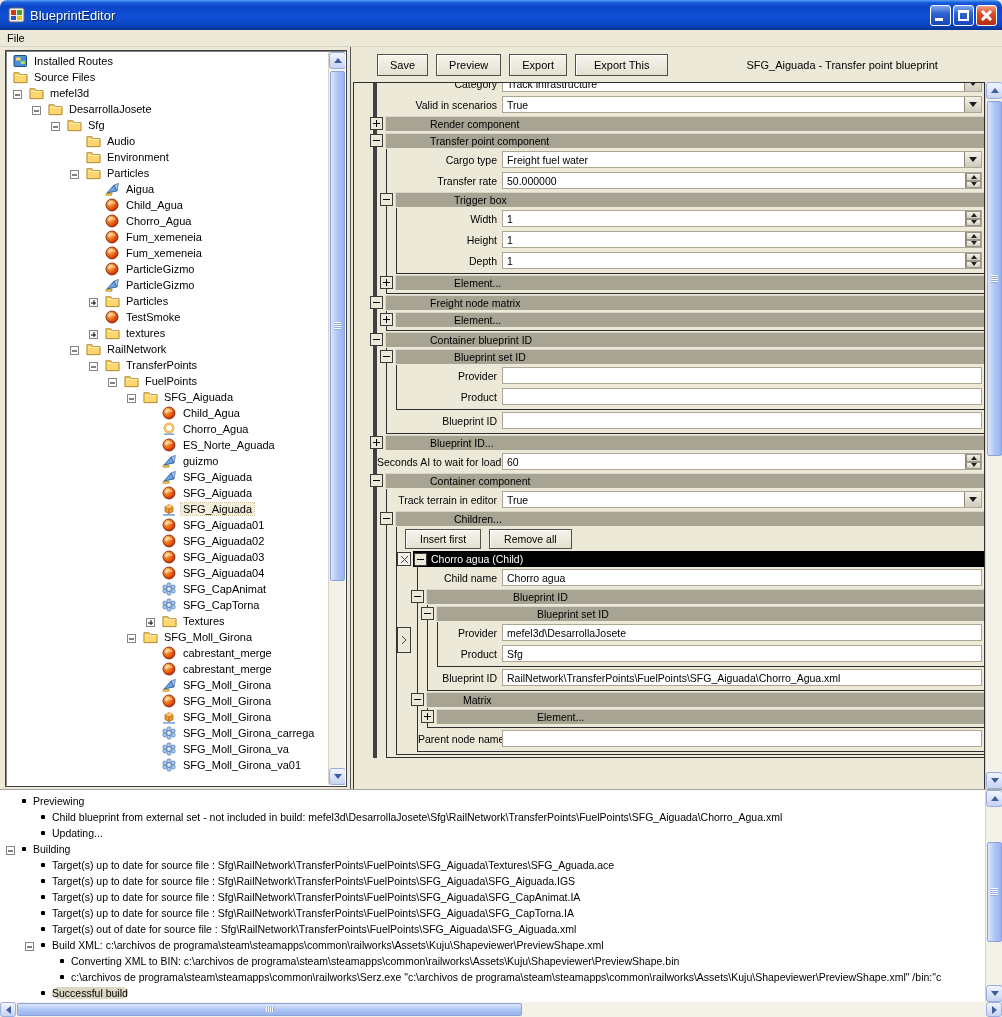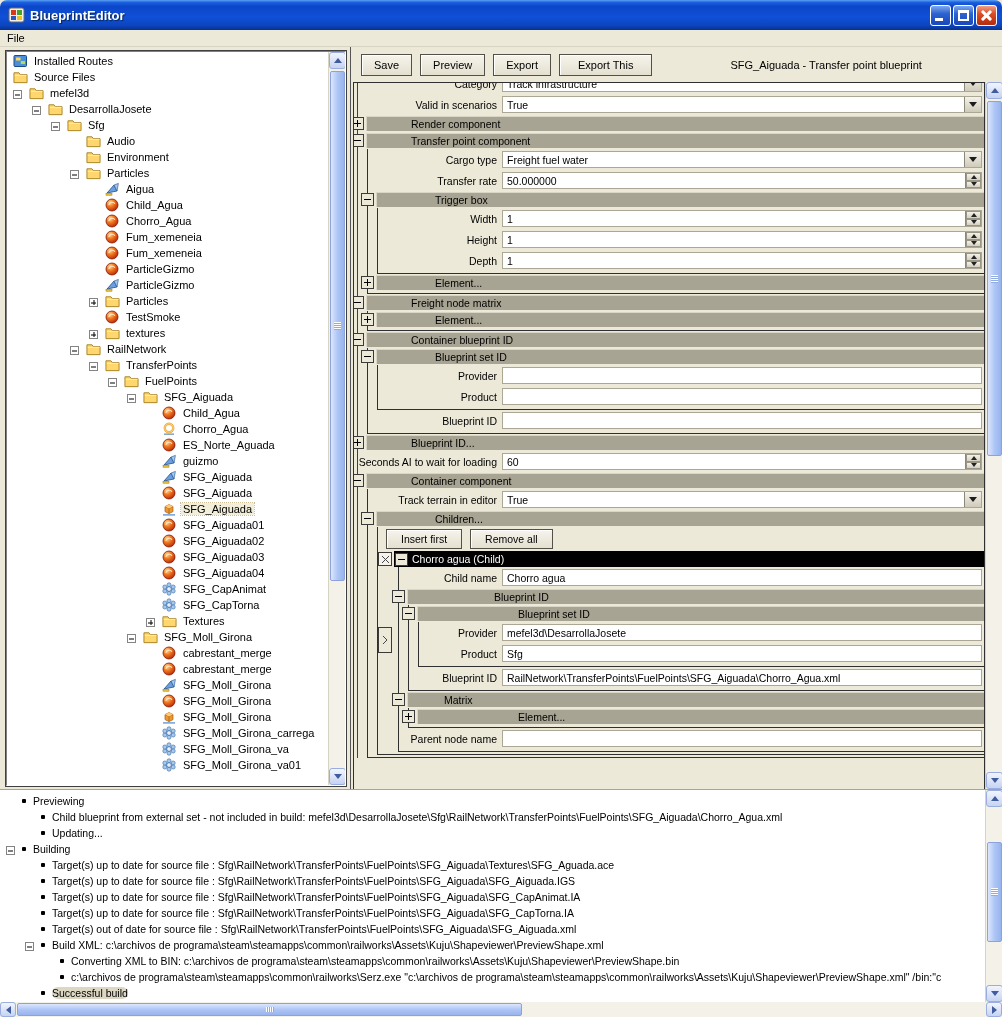--- a/index.html
+++ b/index.html
@@ -4,21 +4,21 @@
 <style>
 * { box-sizing: border-box; margin: 0; padding: 0; }
 html,body { width:1002px; height:1017px; overflow:hidden; }
 body { font-family:"Liberation Sans",sans-serif; background:#ece9d8; position:relative; font-size:11px; color:#000; }
 
 
 .titlebar { position:absolute; left:0; top:0; width:1002px; height:30px;
   background:linear-gradient(180deg,#5ba1f0 0%,#1c5fe0 8%,#0b46c8 22%,#1050d8 55%,#0c45bd 85%,#06328f 100%);
   border-radius:7px 7px 0 0; display:flex; align-items:center; padding:0 5px; }
 .titlebar .ticon { width:18px; height:18px; margin:0 4px 0 3px; }
-.titletext { color:#fff; font-weight:bold; font-size:13px; text-shadow:1px 1px 1px #02245e; flex:1; }
+.titletext { color:#fff; font-weight:normal; font-size:13px; text-shadow:1px 1px 1px #02245e; flex:1; }
 .winbtns { display:flex; gap:2px; }
 .wbtn { width:21px; height:21px; border-radius:3px; border:1px solid #fff;
   background:linear-gradient(180deg,#7da9ef 0%,#2e63d0 40%,#1b4bbf 90%); position:relative; }
 .wbtn.close { background:linear-gradient(180deg,#f0a088 0%,#dd4e26 40%,#b83012 90%); }
 .wbtn .glyph-min { position:absolute; left:4px; bottom:4px; width:8px; height:3px; background:#fff; }
 .wbtn .glyph-max { position:absolute; left:4px; top:4px; width:11px; height:11px; border:2px solid #fff; border-top-width:3px; }
 .wbtn .glyph-x1,.wbtn .glyph-x2 { position:absolute; left:3px; top:8px; width:13px; height:3px; background:#fff; border-radius:1px; }
 .wbtn .glyph-x1 { transform:rotate(45deg);} .wbtn .glyph-x2 { transform:rotate(-45deg);}
 
 
@@ -32,29 +32,29 @@
 .treeitems { position:absolute; left:0; top:1px; right:18px; }
 .titem { height:16px; display:flex; align-items:center; white-space:nowrap; }
 .titem .tspace { flex:none; height:1px; }
 .texp { flex:none; width:9px; height:9px; margin-right:7px; }
 .ticn { flex:none; width:15px; height:14px; margin-right:4px; }
 .tlabel { padding:0 2px; }
 .titem.sel .tlabel { background:#f3eeda; outline:1px dotted #cdbf96; }
 
 
 .rightpanel { position:absolute; left:350px; top:47px; width:652px; height:742px; background:#ece9d8; border-left:1px solid #555; }
-.toolbar { position:absolute; left:0; top:0; right:0; height:35px; display:flex; align-items:center; padding-left:10px; }
+.toolbar { position:absolute; left:16px; top:0; right:0; height:35px; display:flex; align-items:center; padding-left:10px; }
 .tbtn { height:22px; background:linear-gradient(180deg,#f6f4ec,#e4e0d0); border:1px solid #525048;
   box-shadow:inset 1px 1px 0 #fff; margin-right:8px; padding:0 12px; font-size:11px; display:flex; align-items:center; }
 .tbtn.wide { padding:0 18px; }
 .bptitle { margin-left:70px; font-size:11px; }
 
 .propouter { position:absolute; left:2px; top:35px; right:17px; bottom:0;
   border-left:1px solid #2f2f2f; border-right:1px solid #2f2f2f; border-top:1px solid #2f2f2f; overflow:hidden; background:#ece9d8; }
-.propinner { margin-left:3px; border-left:1px solid #404040; margin-top:-10px; }
+.propinner { margin-left:19px; border-left:4px solid #404040; margin-top:-10px; }
 
 .prow { display:flex; align-items:center; height:21px; }
 .plabel { flex:1; text-align:right; padding-right:5px; font-size:10.5px; white-space:nowrap; overflow:hidden; }
 .pvalue { flex:none; width:480px; height:17px; background:#fff; border:1px solid #aba794; display:flex; align-items:center; margin-right:2px; position:relative; }
 .pvtext { padding-left:4px; font-size:10.5px; white-space:nowrap; overflow:hidden; flex:1; }
 .combobtn { flex:none; width:17px; height:15px; background:linear-gradient(180deg,#f4f2ea,#cfcaba);
   border-left:1px solid #8a8878; display:flex; align-items:center; justify-content:center; }
 .combobtn .dar { width:0; height:0; border-left:4px solid transparent; border-right:4px solid transparent; border-top:5px solid #1c1c1c; }
 .spinner { flex:none; width:16px; height:15px; display:flex; flex-direction:column; border-left:1px solid #8a8878; }
 .spbtn { flex:1; background:linear-gradient(180deg,#f4f2ea,#d4cfc0); border:1px solid #999686; display:flex; align-items:center; justify-content:center; }

